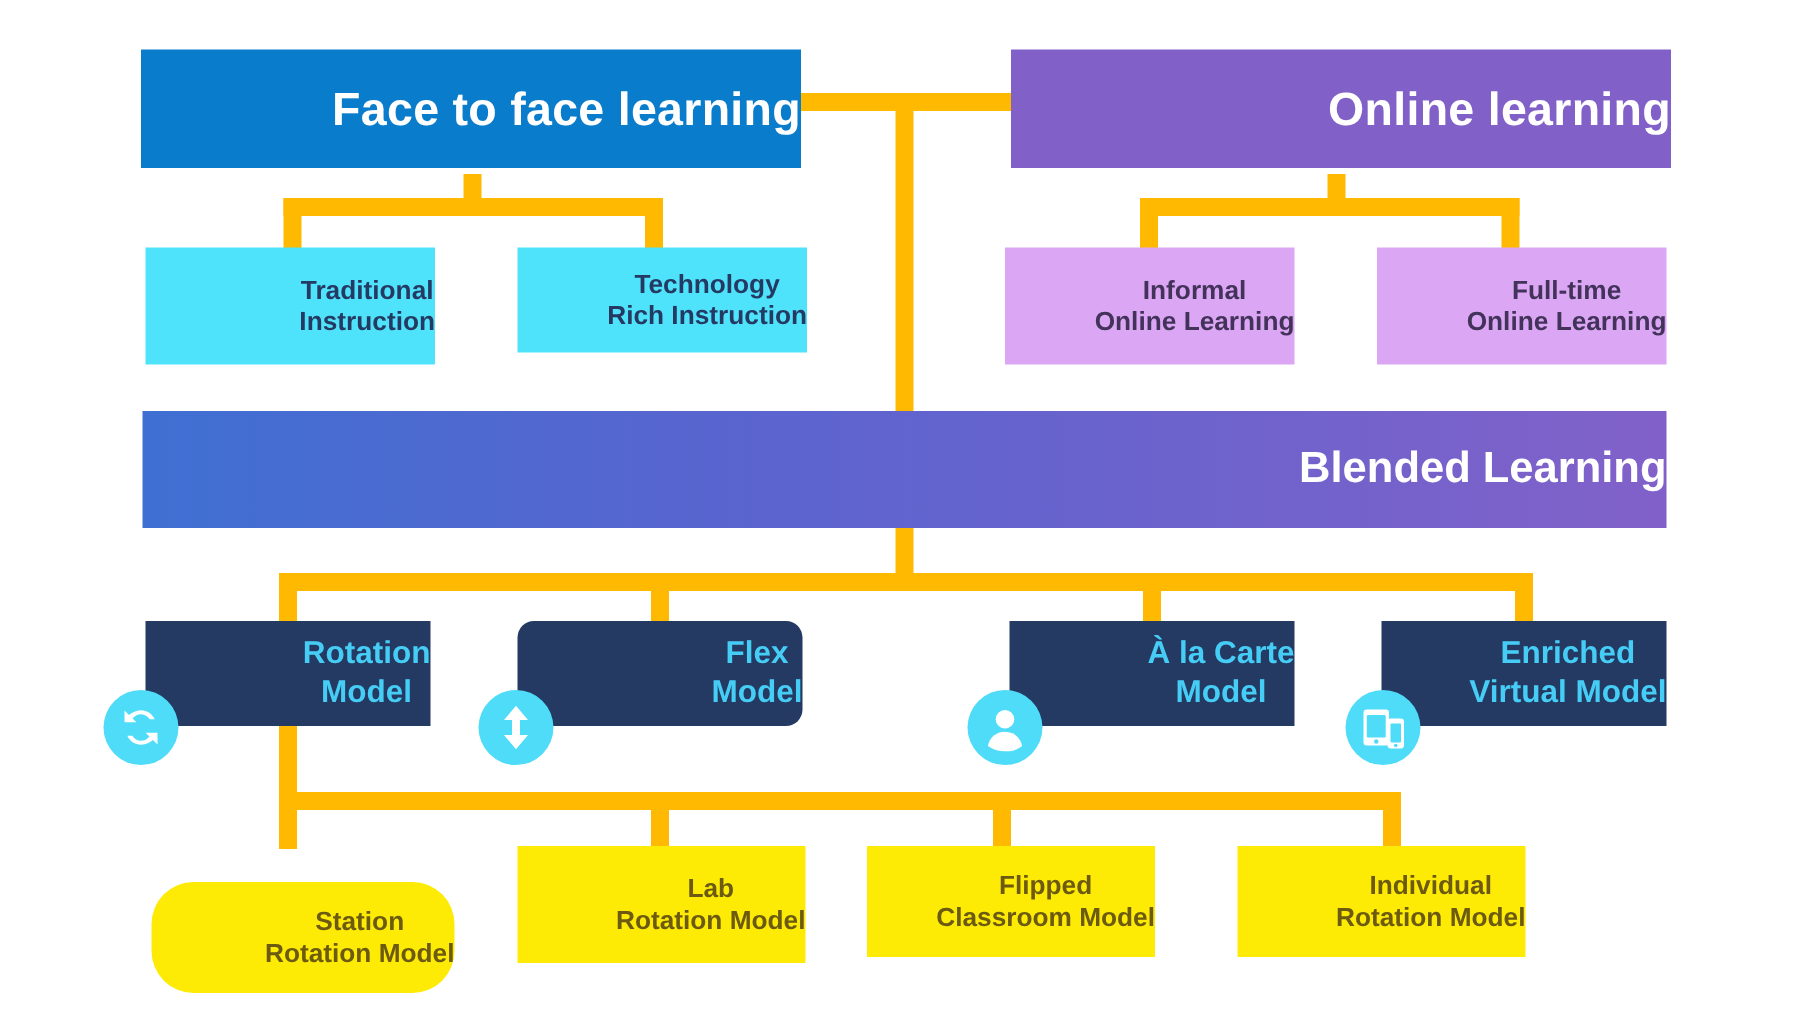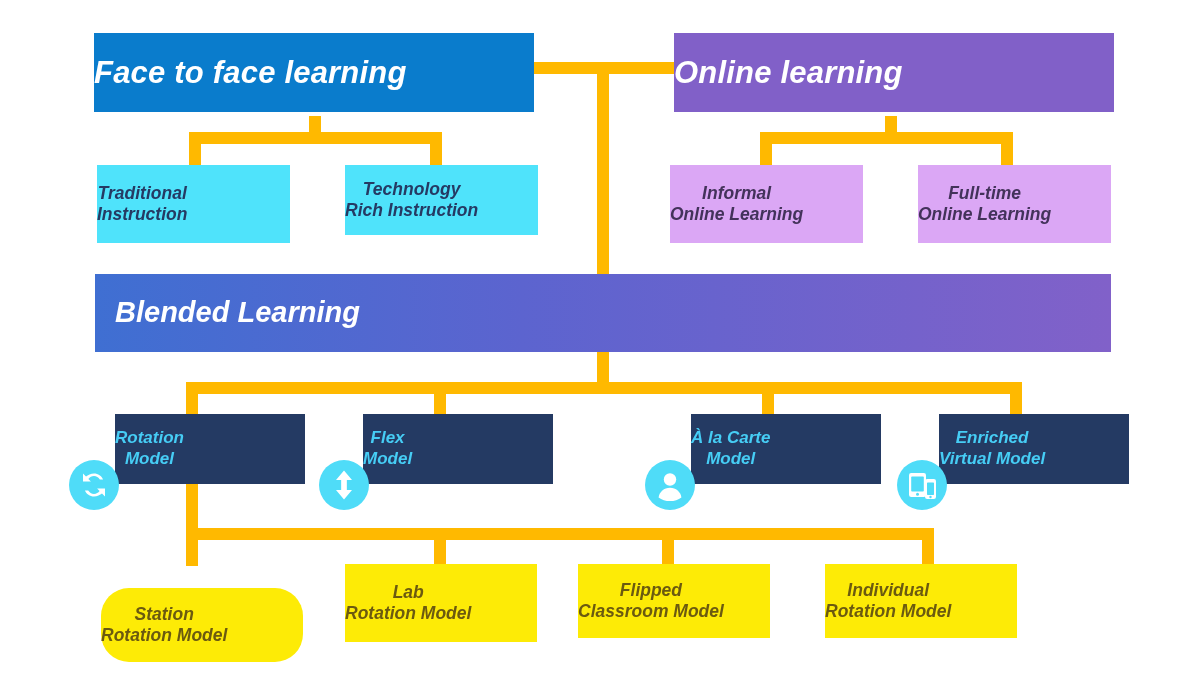--- a/index.html
+++ b/index.html
@@ -14,26 +14,25 @@
     position: relative;
     width: 1200px;
     height: 675px;
     background: #ffffff;
     overflow: hidden;
   }
   .box {
     position: absolute;
     display: flex;
     align-items: center;
-    justify-content: flex-start;
+    justify-content: flex-end;
     text-align: center;
     box-sizing: border-box;
     line-height: 1.22;
     z-index: 3;
-    font-style: italic;
   }
   
   .tier1 {
     color: #ffffff;
     font-size: 31px;
     font-weight: bold;
     letter-spacing: 0.2px;
   }
   .f2f   { background: #0a7ccc; }
   .online{ background: #8160c8; }
@@ -51,23 +50,22 @@
     background: linear-gradient(90deg, #3f6fd2 0%, #5c64cf 42%, #8161c9 100%);
     color: #ffffff;
     font-size: 29px;
     font-weight: bold;
   }
 
   
   .navybox {
     background: #243a63;
     color: #46cdf5;
-    font-size: 17px;
-    font-weight: bold;
-    margin-left: 18px;
+    font-size: 21px;
+    font-weight: bold;
   }
 
   
   .yellowbox {
     background: #fdeb06;
     color: #6b5a10;
     font-size: 17.5px;
     font-weight: bold;
   }
 
@@ -174,21 +172,21 @@
   </div>
   <div class="badge" style="left:69px; top:460px;">
     <svg width="34" height="34" viewBox="0 0 34 34" aria-hidden="true">
       <g fill="#ffffff">
         <path d="M17 5.5c4.1 0 7.6 2.5 9.1 6l-3.3 0c-1.2-2.0-3.4-3.4-5.8-3.4-2.3 0-4.3 1.1-5.6 2.9l2.5 2.5-7.9 0 0-7.9 3.0 3.0C10.9 7.1 13.8 5.5 17 5.5z"></path>
         <path d="M17 28.5c-4.1 0-7.6-2.5-9.1-6l3.3 0c1.2 2.0 3.4 3.4 5.8 3.4 2.3 0 4.3-1.1 5.6-2.9l-2.5-2.5 7.9 0 0 7.9-3.0-3.0C23.1 26.9 20.2 28.5 17 28.5z"></path>
       </g>
     </svg>
   </div>
 
-  <div class="box navybox" style="left:345px; top:414px; width:190px; height:70px;">
+  <div class="box navybox" style="left:345px; top:414px; width:190px; height:70px;border-radius:11px;">
     <div>
       <div>Flex</div>
       <div>Model</div>
     </div>
   </div>
   <div class="badge" style="left:319px; top:460px;">
     <svg width="30" height="32" viewBox="0 0 30 32" aria-hidden="true">
       <g fill="#ffffff">
         <path d="M15 1.5 L23 11 L17.6 11 L17.6 21 L12.4 21 L12.4 11 L7 11 Z"></path>
         <path d="M15 30.5 L7 21 L12.4 21 L12.4 11 L17.6 11 L17.6 21 L23 21 Z"></path>

